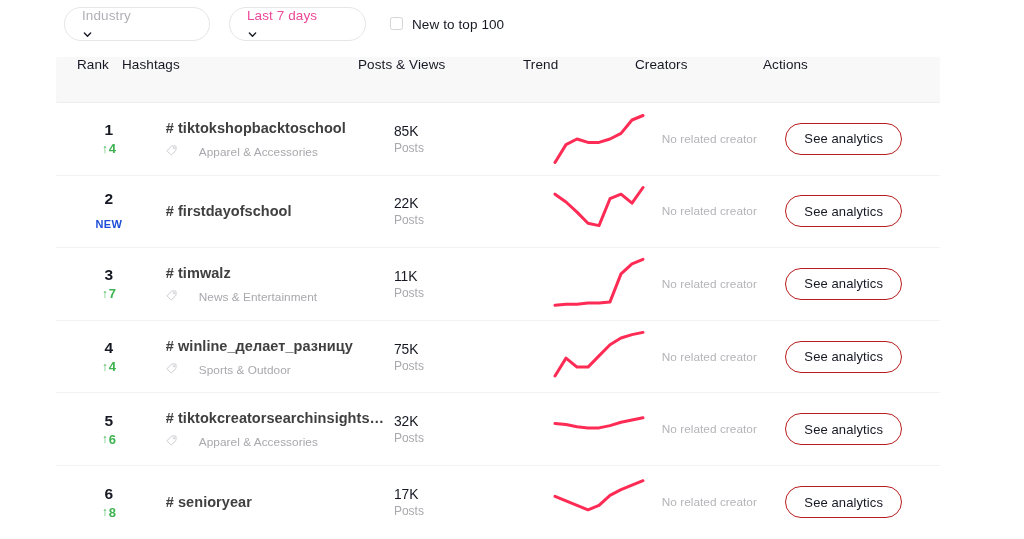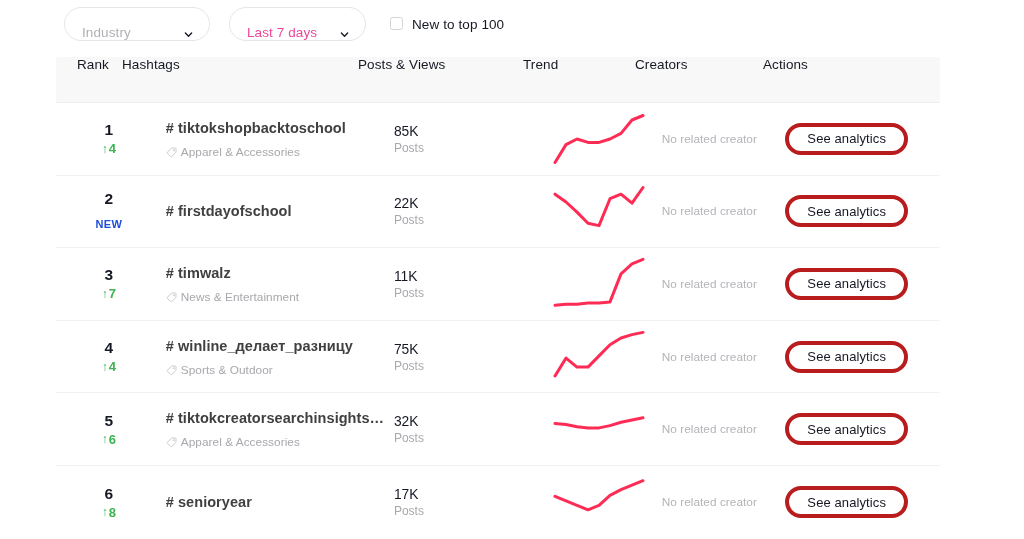--- a/index.html
+++ b/index.html
@@ -24,28 +24,29 @@
     display: flex;
     align-items: center;
     gap: 19px;
     padding: 0 0 0 64px;
     height: 48px;
     margin-top: 0;
   }
 
   .dropdown {
     display: flex;
-    align-items: flex-end;
+    align-items: flex-start;
     justify-content: space-between;
     border: 1px solid #e6e6e8;
     border-radius: 22px;
     height: 34px;
     padding: 0 15px 0 17px;
     background: #ffffff;
     cursor: pointer;
+    flex-direction: column;
   }
   .dropdown.industry { width: 146px; }
   .dropdown.period   { width: 137px; }
 
   .dropdown-label {
     font-size: 13.5px;
     color: #ec4899;
     letter-spacing: .1px;
   }
   .dropdown.industry .dropdown-label { color: #b0b0b6; }
@@ -162,22 +163,21 @@
   .hash-name {
     font-size: 14.5px;
     font-weight: bold;
     color: #404040;
     letter-spacing: .05px;
     white-space: nowrap;
     line-height: 20px;
   }
   .hash-cat {
     display: flex;
-    align-items: center;
-    gap: 4px;
+    gap: 22px;
     margin-top: 7px;
   }
   .tag-icon { width: 11px; height: 11px; display: block; flex: none; }
   .hash-cat-label {
     font-size: 11.8px;
     color: #a8a8ad;
     letter-spacing: .05px;
     line-height: 15px;
   }
 
@@ -220,21 +220,21 @@
     letter-spacing: .05px;
   }
 
   
   .actions-cell {
     width: 160px;
     display: flex;
     align-items: center;
   }
   .btn-analytics {
-    border: 4px solid #b91c1c;
+    border: 1px solid #b91c1c;
     background: #ffffff;
     border-radius: 20px;
     height: 32px;
     padding: 0 18px;
     font-size: 13px;
     font-family: "Liberation Sans", sans-serif;
     color: #161823;
     letter-spacing: .1px;
     cursor: pointer;
     white-space: nowrap;

